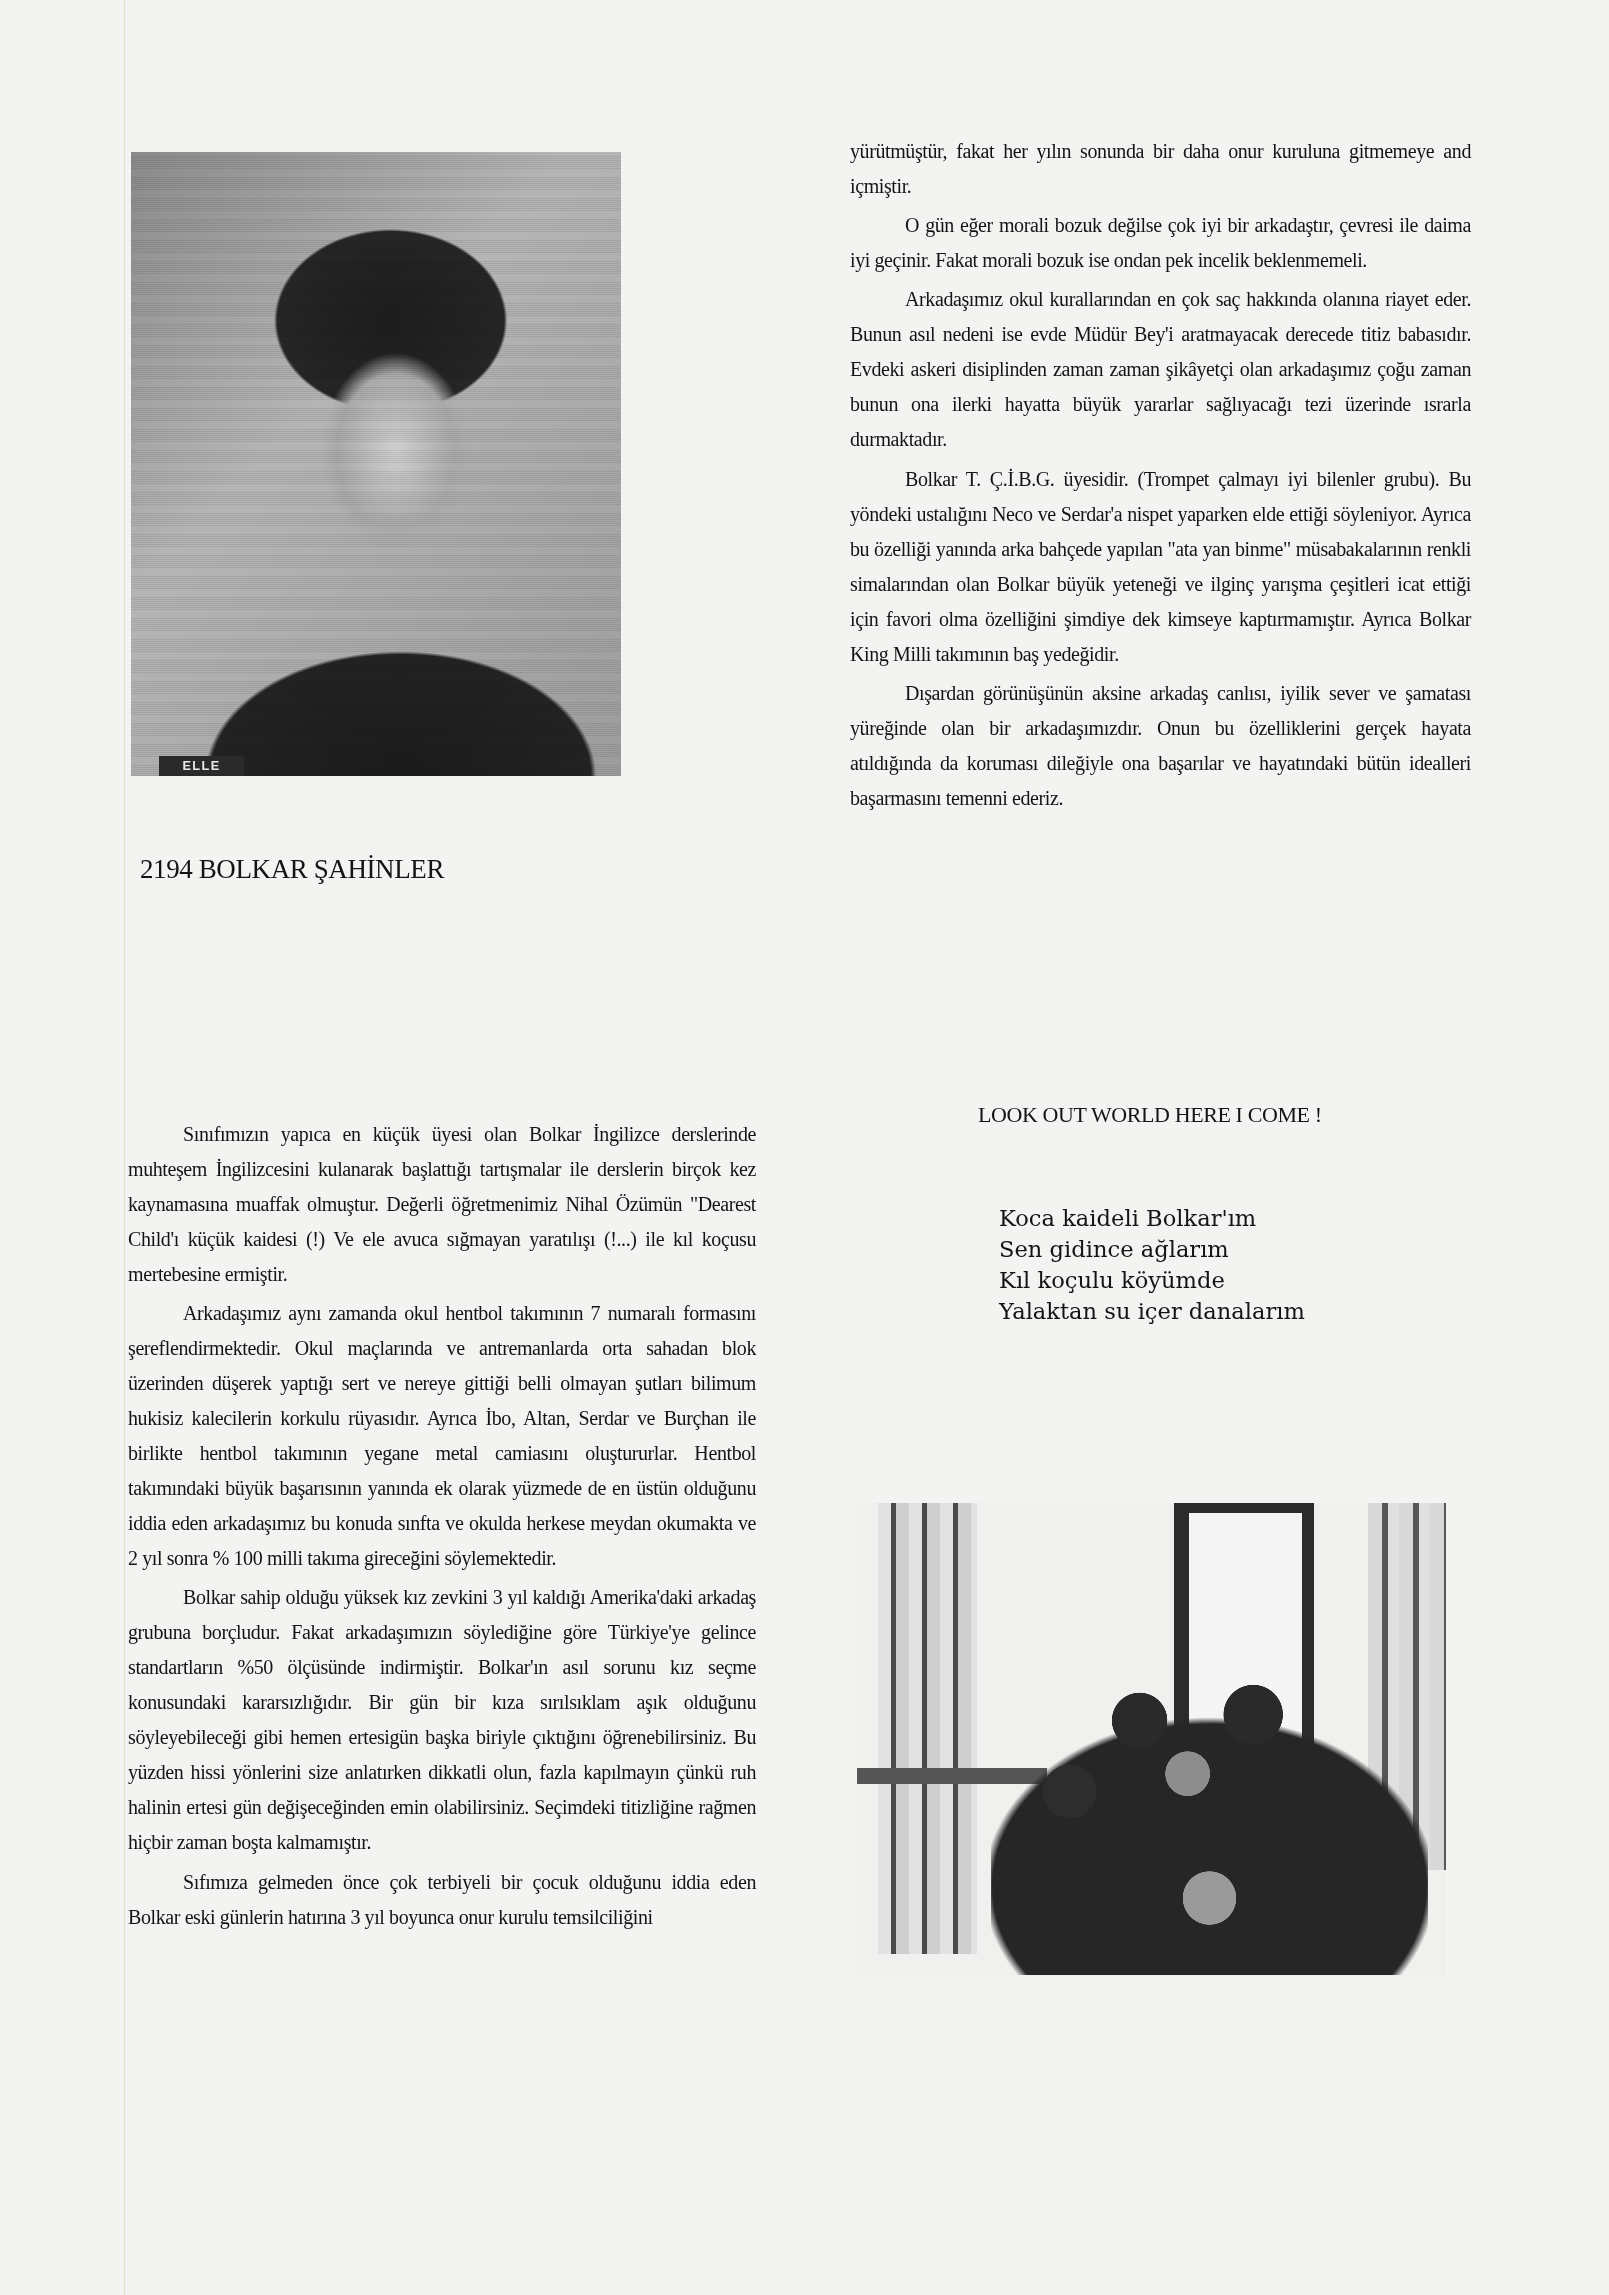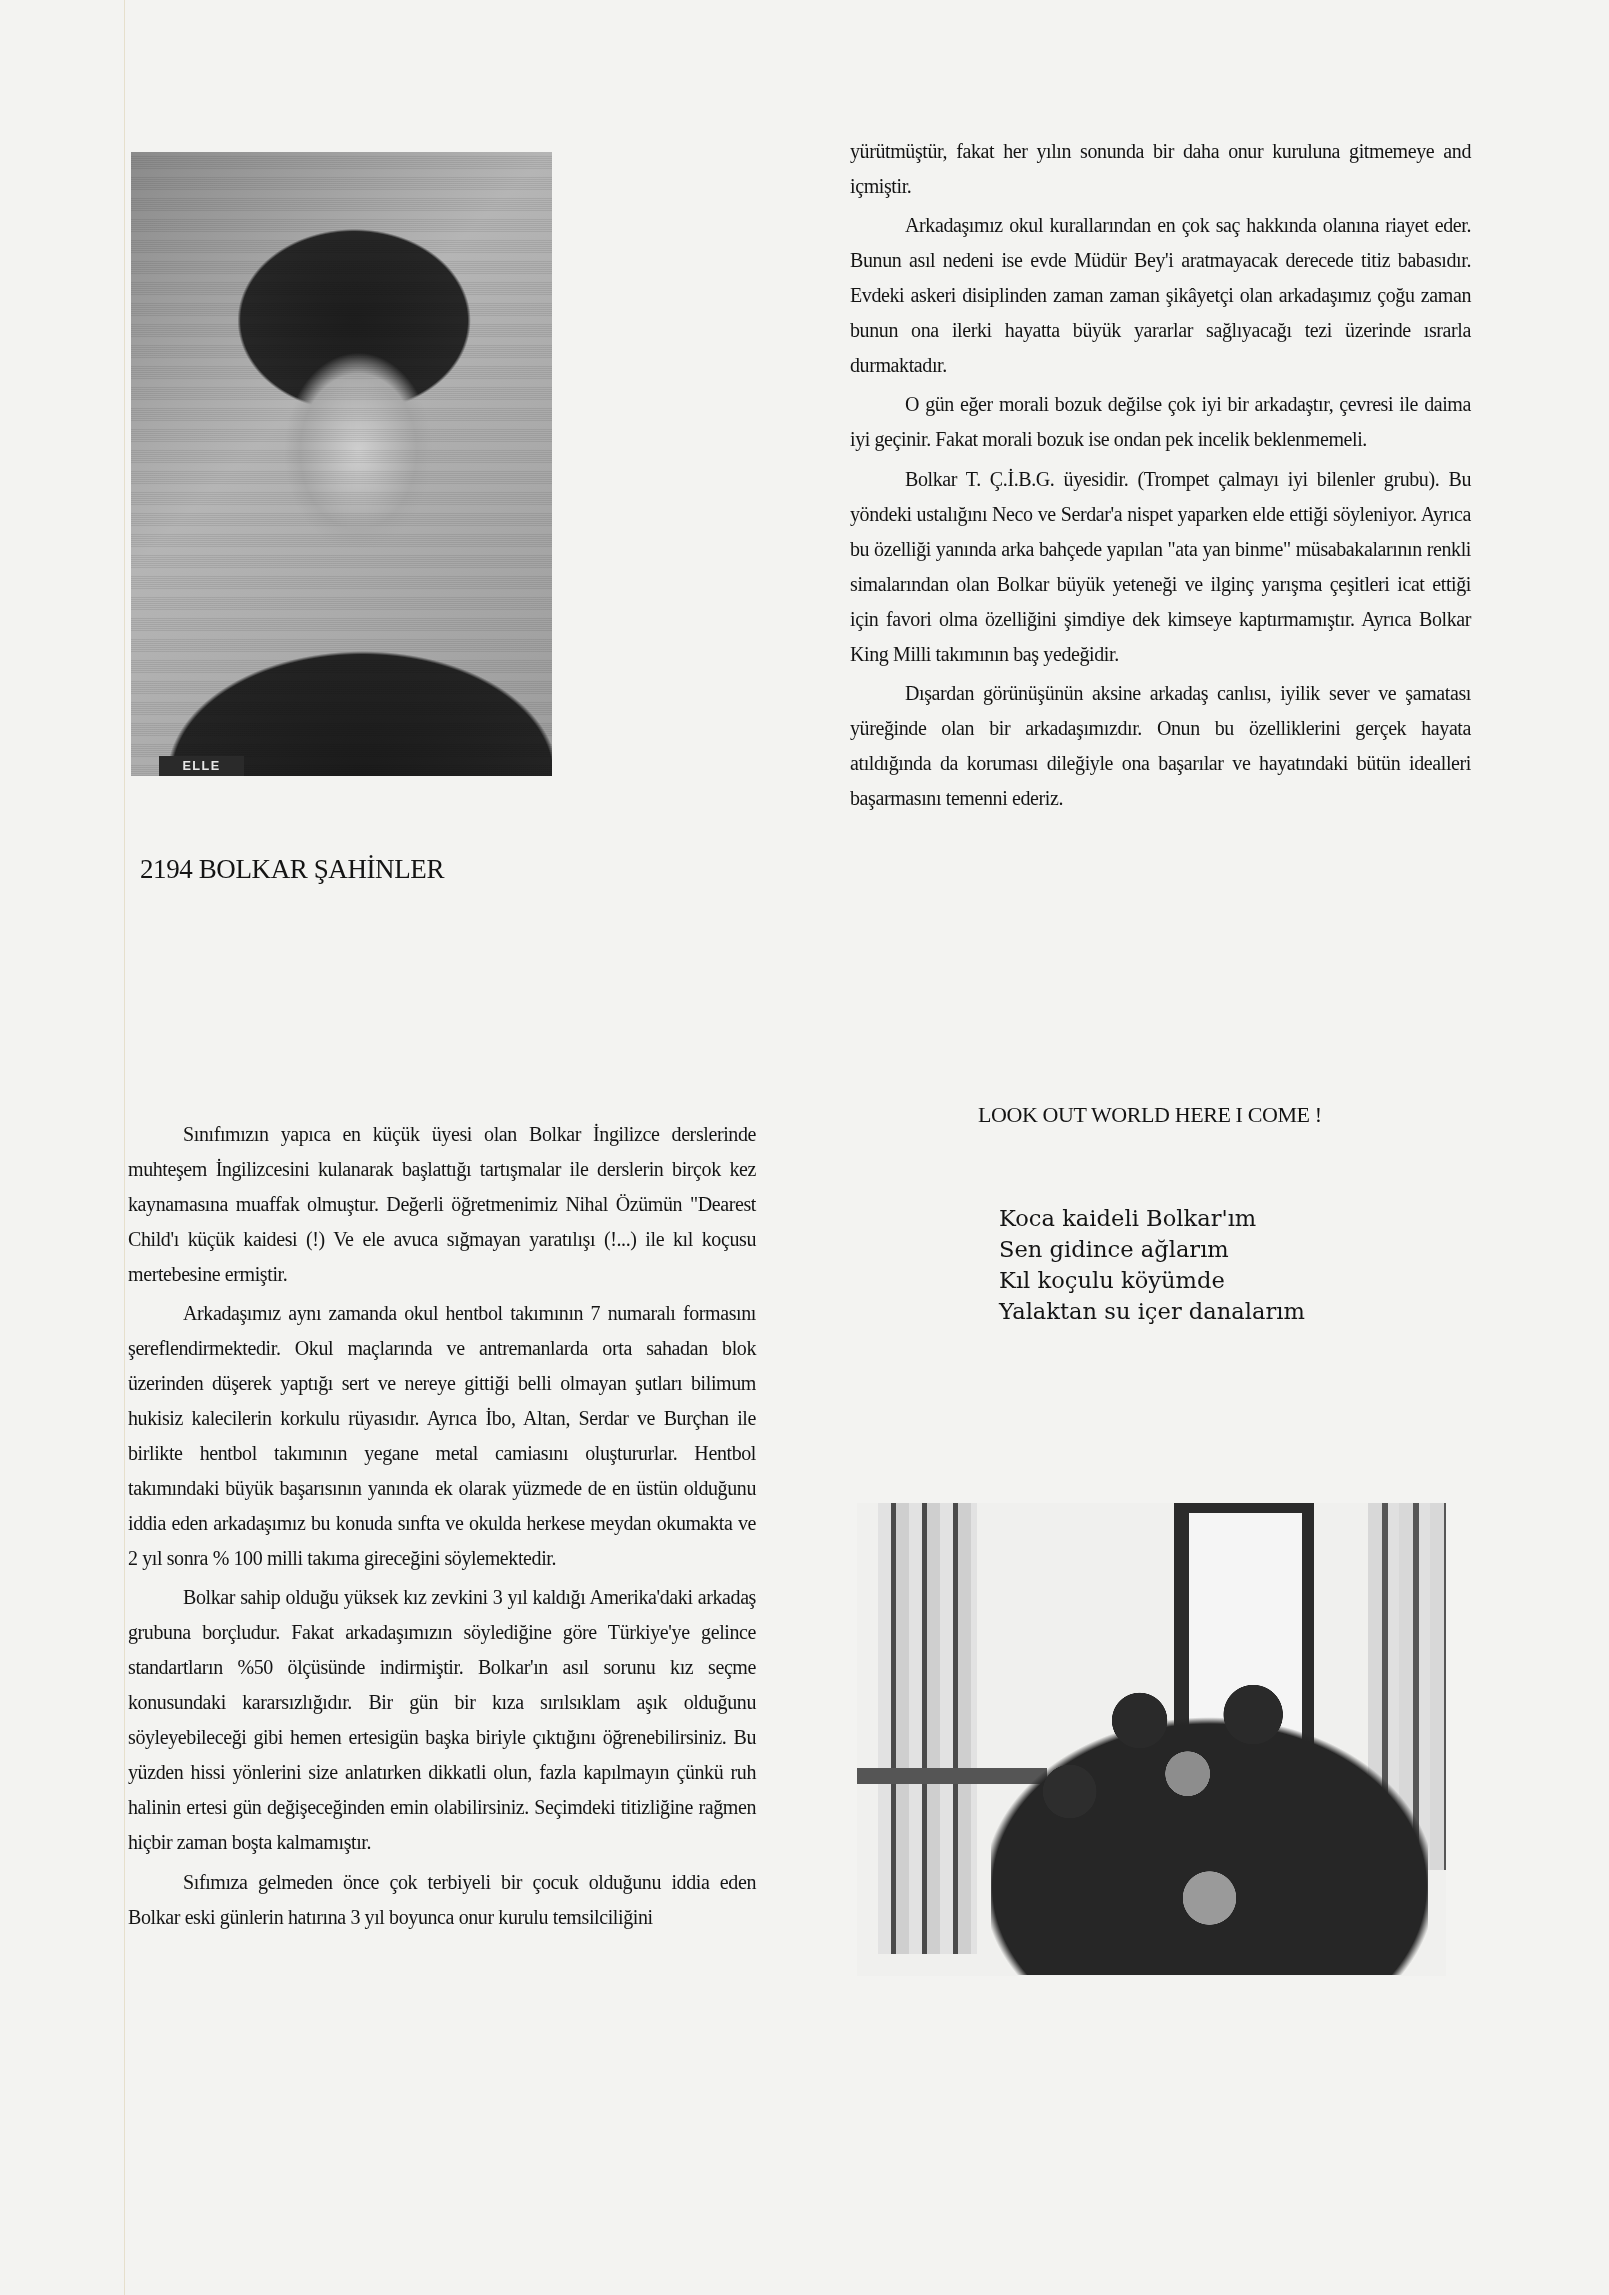--- a/index.html
+++ b/index.html
@@ -9,21 +9,21 @@
       position: relative;
       overflow: hidden;
       font-family: "Liberation Serif", "DejaVu Serif", serif;
       color: #141414;
     }
     .fold-line {
       position: absolute; left: 124px; top: 0; width: 1.4px; height: 2295px;
       background: #e6dfcc;
     }
     .portrait {
-      position: absolute; left: 131px; top: 152px; width: 421px; height: 624px;
+      position: absolute; left: 131px; top: 152px; width: 490px; height: 624px;
       background:
         radial-gradient(ellipse 106px 141px at 54% 48%, #cfcfcf 0%, #a9a9a9 55%, transparent 70%),
         radial-gradient(ellipse 162px 127px at 53% 27%, #1d1d1d 0%, #262626 70%, transparent 72%),
         radial-gradient(ellipse 254px 162px at 55% 100%, #1b1b1b 0%, #232323 75%, transparent 77%),
         linear-gradient(135deg, #8a8a8a 0%, #b5b5b5 40%, #9c9c9c 100%);
       filter: grayscale(1);
     }
     .portrait::after {
       content: ""; position: absolute; inset: 0;
       background: repeating-linear-gradient(0deg, rgba(0,0,0,0.08) 0 0.7px, transparent 0.7px 2.1px);
@@ -104,22 +104,22 @@
 
 <div class="col col-left">
   <p class="para">Sınıfımızın yapıca en küçük üyesi olan Bolkar İngilizce derslerinde muhteşem İngilizcesini kulanarak başlattığı tartışmalar ile derslerin birçok kez kaynamasına muaffak olmuştur. Değerli öğretmenimiz Nihal Özümün "Dearest Child'ı küçük kaidesi (!) Ve ele avuca sığmayan yaratılışı (!...) ile kıl koçusu mertebesine ermiştir.</p>
   <p class="para">Arkadaşımız aynı zamanda okul hentbol takımının 7 numaralı formasını şereflendirmektedir. Okul maçlarında ve antremanlarda orta sahadan blok üzerinden düşerek yaptığı sert ve nereye gittiği belli olmayan şutları bilimum hukisiz kalecilerin korkulu rüyasıdır. Ayrıca İbo, Altan, Serdar ve Burçhan ile birlikte hentbol takımının yegane metal camiasını oluştururlar. Hentbol takımındaki büyük başarısının yanında ek olarak yüzmede de en üstün olduğunu iddia eden arkadaşımız bu konuda sınfta ve okulda herkese meydan okumakta ve 2 yıl sonra % 100 milli takıma gireceğini söylemektedir.</p>
   <p class="para">Bolkar sahip olduğu yüksek kız zevkini 3 yıl kaldığı Amerika'daki arkadaş grubuna borçludur. Fakat arkadaşımızın söylediğine göre Türkiye'ye gelince standartların %50 ölçüsünde indirmiştir. Bolkar'ın asıl sorunu kız seçme konusundaki kararsızlığıdır. Bir gün bir kıza sırılsıklam aşık olduğunu söyleyebileceği gibi hemen ertesigün başka biriyle çıktığını öğrenebilirsiniz. Bu yüzden hissi yönlerini size anlatırken dikkatli olun, fazla kapılmayın çünkü ruh halinin ertesi gün değişeceğinden emin olabilirsiniz. Seçimdeki titizliğine rağmen hiçbir zaman boşta kalmamıştır.</p>
   <p class="para">Sıfımıza gelmeden önce çok terbiyeli bir çocuk olduğunu iddia eden Bolkar eski günlerin hatırına 3 yıl boyunca onur kurulu temsilciliğini</p>
 </div>
 
 <div class="col col-right">
   <p class="para cont">yürütmüştür, fakat her yılın sonunda bir daha onur kuruluna gitmemeye and içmiştir.</p>
+  <p class="para">O gün eğer morali bozuk değilse çok iyi bir arkadaştır, çevresi ile daima iyi geçinir. Fakat morali bozuk ise ondan pek incelik beklenmemeli.</p>
   <p class="para">Arkadaşımız okul kurallarından en çok saç hakkında olanına riayet eder. Bunun asıl nedeni ise evde Müdür Bey'i aratmayacak derecede titiz babasıdır. Evdeki askeri disiplinden zaman zaman şikâyetçi olan arkadaşımız çoğu zaman bunun ona ilerki hayatta büyük yararlar sağlıyacağı tezi üzerinde ısrarla durmaktadır.</p>
-  <p class="para">O gün eğer morali bozuk değilse çok iyi bir arkadaştır, çevresi ile daima iyi geçinir. Fakat morali bozuk ise ondan pek incelik beklenmemeli.</p>
   <p class="para">Bolkar T. Ç.İ.B.G. üyesidir. (Trompet çalmayı iyi bilenler grubu). Bu yöndeki ustalığını Neco ve Serdar'a nispet yaparken elde ettiği söyleniyor. Ayrıca bu özelliği yanında arka bahçede yapılan "ata yan binme" müsabakalarının renkli simalarından olan Bolkar büyük yeteneği ve ilginç yarışma çeşitleri icat ettiği için favori olma özelliğini şimdiye dek kimseye kaptırmamıştır. Ayrıca Bolkar King Milli takımının baş yedeğidir.</p>
   <p class="para">Dışardan görünüşünün aksine arkadaş canlısı, iyilik sever ve şamatası yüreğinde olan bir arkadaşımızdır. Onun bu özelliklerini gerçek hayata atıldığında da koruması dileğiyle ona başarılar ve hayatındaki bütün idealleri başarmasını temenni ederiz.</p>
 </div>
 
 <p class="motto">LOOK OUT WORLD HERE I COME !</p>
 
 <div class="poem">
   <div>Koca kaideli Bolkar'ım</div>
   <div>Sen gidince ağlarım</div>
   <div>Kıl koçulu köyümde</div>

